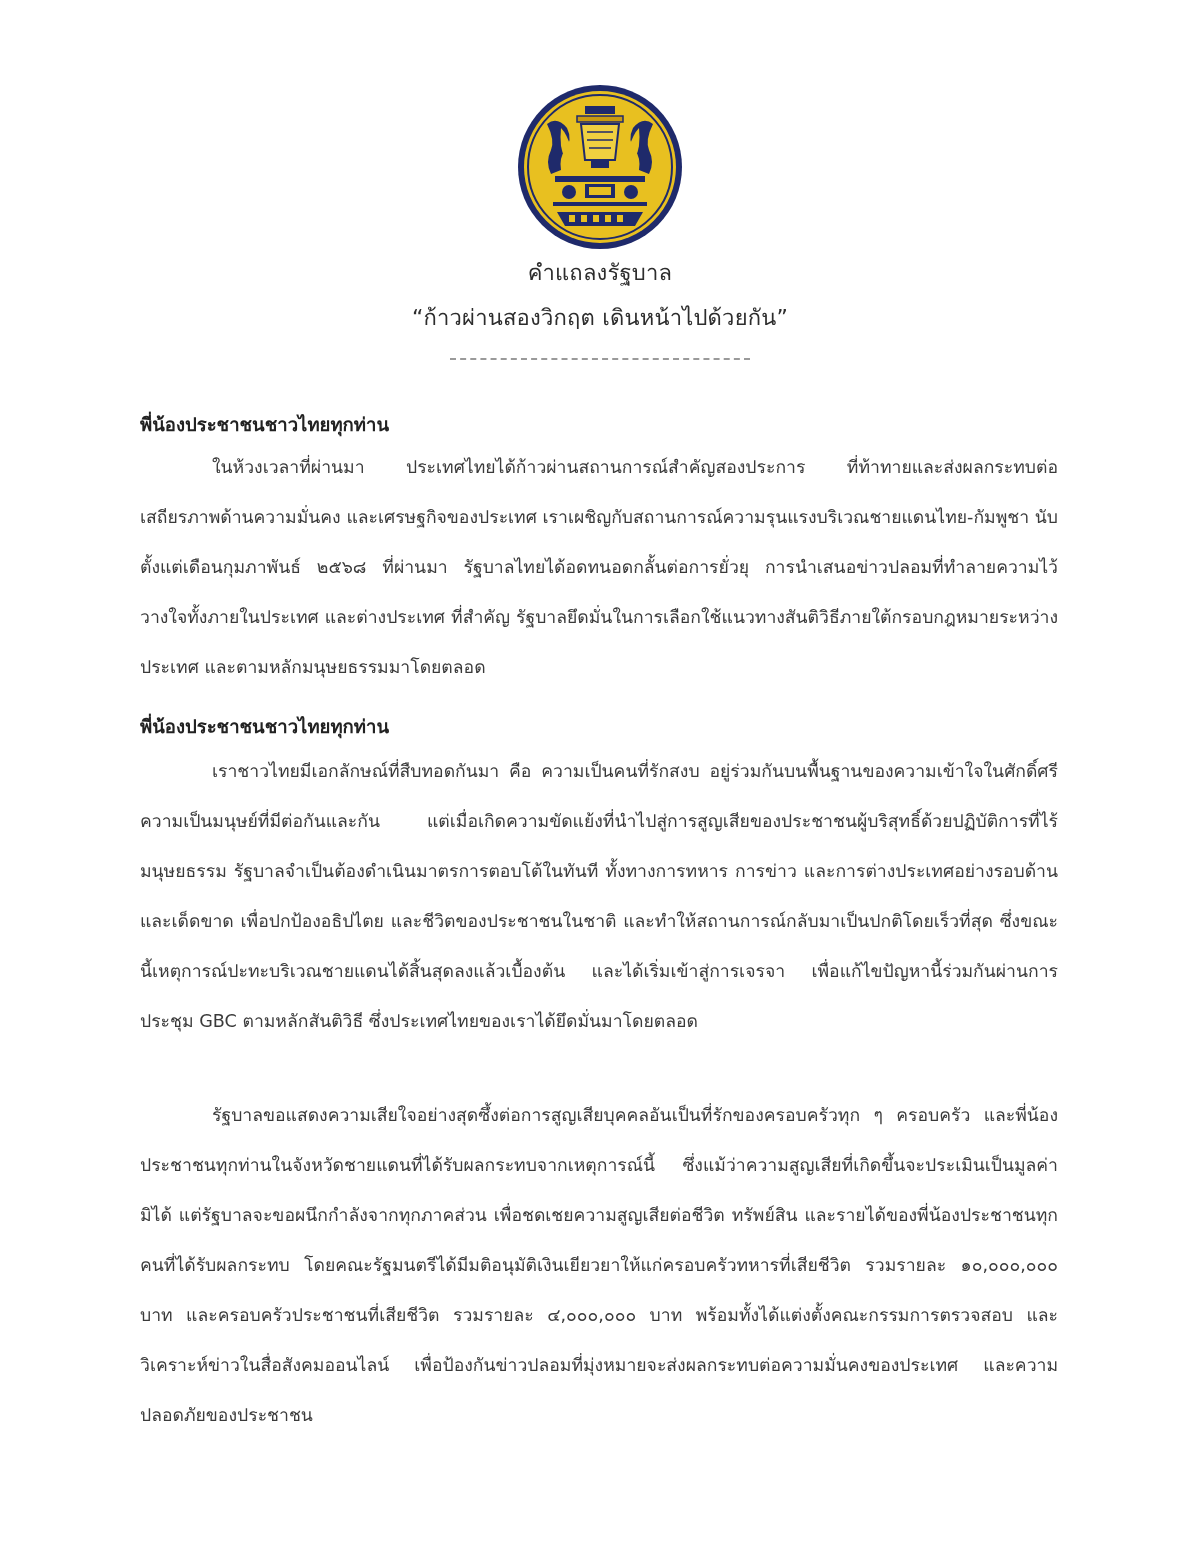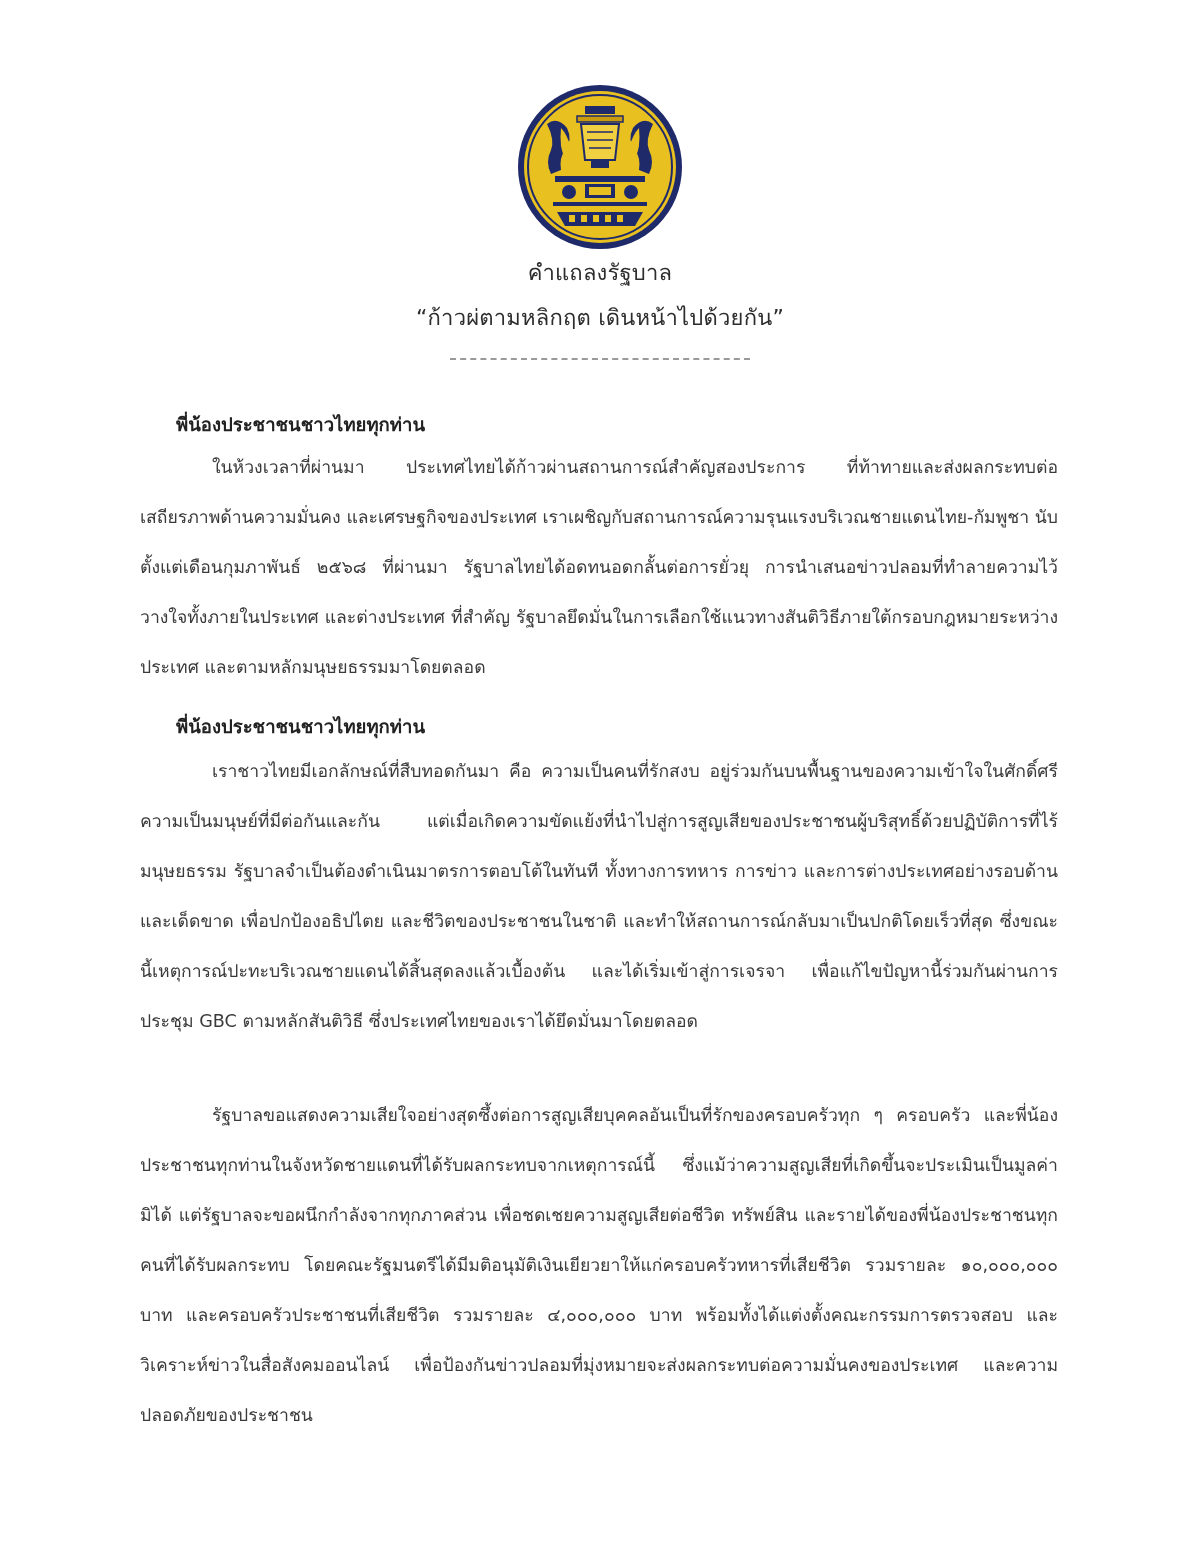--- a/index.html
+++ b/index.html
@@ -16,21 +16,21 @@
     position: absolute; left: 0; width: 1200px; text-align: center;
     font-size: 22px; color: #2d2d2d; letter-spacing: 0.2px;
   }
   .title.t1 { top: 255px; }
   .title.t2 { top: 300px; }
   .rule {
     position: absolute; left: 450px; top: 358px; width: 300px; height: 0;
     border-top: 2px dashed #9a9a9a;
   }
   .heading {
-    position: absolute; left: 140px; font-size: 18.5px; font-weight: bold; color: #222; margin-left: 36px;
+    position: absolute; left: 140px; font-size: 18.5px; font-weight: bold; color: #222;
   }
   .para {
     position: absolute; left: 140px; width: 918px;
     font-size: 17.6px; line-height: 50px; color: #3a3a3a;
     text-align: justify; text-align-last: left;
   }
   .para .indent { display: inline-block; width: 72px; }
 </style>
 </head>
 <body>
@@ -66,21 +66,21 @@
       <path d="M40 128 h86 l-8 14 h-70z" fill="#1f2a6b"></path>
       <rect x="52" y="131" width="6" height="7" fill="#e8c020"></rect>
       <rect x="64" y="131" width="6" height="7" fill="#e8c020"></rect>
       <rect x="76" y="131" width="6" height="7" fill="#e8c020"></rect>
       <rect x="88" y="131" width="6" height="7" fill="#e8c020"></rect>
       <rect x="100" y="131" width="6" height="7" fill="#e8c020"></rect>
     </svg>
   </div>
 
   <div class="title t1">คำแถลงรัฐบาล</div>
-  <div class="title t2">“ก้าวผ่ตามหลิกฤต เดินหน้าไปด้วยกัน”</div>
+  <div class="title t2">“ก้าวผ่านสองวิกฤต เดินหน้าไปด้วยกัน”</div>
   <div class="rule"></div>
 
   <div class="heading" style="top:410px;">พี่น้องประชาชนชาวไทยทุกท่าน</div>
   <div class="para" style="top:442px;"><span class="indent"></span><span>ในห้วงเวลาที่ผ่านมา ประเทศไทยได้ก้าวผ่านสถานการณ์สำคัญสองประการ ที่ท้าทายและส่งผลกระทบต่อเสถียรภาพด้านความมั่นคง และเศรษฐกิจของประเทศ เราเผชิญกับสถานการณ์ความรุนแรงบริเวณชายแดนไทย-กัมพูชา นับตั้งแต่เดือนกุมภาพันธ์ ๒๕๖๘ ที่ผ่านมา รัฐบาลไทยได้อดทนอดกลั้นต่อการยั่วยุ การนำเสนอข่าวปลอมที่ทำลายความไว้วางใจทั้งภายในประเทศ และต่างประเทศ ที่สำคัญ รัฐบาลยึดมั่นในการเลือกใช้แนวทางสันติวิธีภายใต้กรอบกฎหมายระหว่างประเทศ และตามหลักมนุษยธรรมมาโดยตลอด</span></div>
 
   <div class="heading" style="top:712px;">พี่น้องประชาชนชาวไทยทุกท่าน</div>
   <div class="para" style="top:746px;"><span class="indent"></span><span>เราชาวไทยมีเอกลักษณ์ที่สืบทอดกันมา คือ ความเป็นคนที่รักสงบ อยู่ร่วมกันบนพื้นฐานของความเข้าใจในศักดิ์ศรีความเป็นมนุษย์ที่มีต่อกันและกัน แต่เมื่อเกิดความขัดแย้งที่นำไปสู่การสูญเสียของประชาชนผู้บริสุทธิ์ด้วยปฏิบัติการที่ไร้มนุษยธรรม รัฐบาลจำเป็นต้องดำเนินมาตรการตอบโต้ในทันที ทั้งทางการทหาร การข่าว และการต่างประเทศอย่างรอบด้าน และเด็ดขาด เพื่อปกป้องอธิปไตย และชีวิตของประชาชนในชาติ และทำให้สถานการณ์กลับมาเป็นปกติโดยเร็วที่สุด ซึ่งขณะนี้เหตุการณ์ปะทะบริเวณชายแดนได้สิ้นสุดลงแล้วเบื้องต้น และได้เริ่มเข้าสู่การเจรจา เพื่อแก้ไขปัญหานี้ร่วมกันผ่านการประชุม GBC ตามหลักสันติวิธี ซึ่งประเทศไทยของเราได้ยึดมั่นมาโดยตลอด</span></div>
 
   <div class="para" style="top:1090px;"><span class="indent"></span><span>รัฐบาลขอแสดงความเสียใจอย่างสุดซึ้งต่อการสูญเสียบุคคลอันเป็นที่รักของครอบครัวทุก ๆ ครอบครัว และพี่น้องประชาชนทุกท่านในจังหวัดชายแดนที่ได้รับผลกระทบจากเหตุการณ์นี้ ซึ่งแม้ว่าความสูญเสียที่เกิดขึ้นจะประเมินเป็นมูลค่ามิได้ แต่รัฐบาลจะขอผนึกกำลังจากทุกภาคส่วน เพื่อชดเชยความสูญเสียต่อชีวิต ทรัพย์สิน และรายได้ของพี่น้องประชาชนทุกคนที่ได้รับผลกระทบ โดยคณะรัฐมนตรีได้มีมติอนุมัติเงินเยียวยาให้แก่ครอบครัวทหารที่เสียชีวิต รวมรายละ ๑๐,๐๐๐,๐๐๐ บาท และครอบครัวประชาชนที่เสียชีวิต รวมรายละ ๔,๐๐๐,๐๐๐ บาท พร้อมทั้งได้แต่งตั้งคณะกรรมการตรวจสอบ และวิเคราะห์ข่าวในสื่อสังคมออนไลน์ เพื่อป้องกันข่าวปลอมที่มุ่งหมายจะส่งผลกระทบต่อความมั่นคงของประเทศ และความปลอดภัยของประชาชน</span></div>
 

